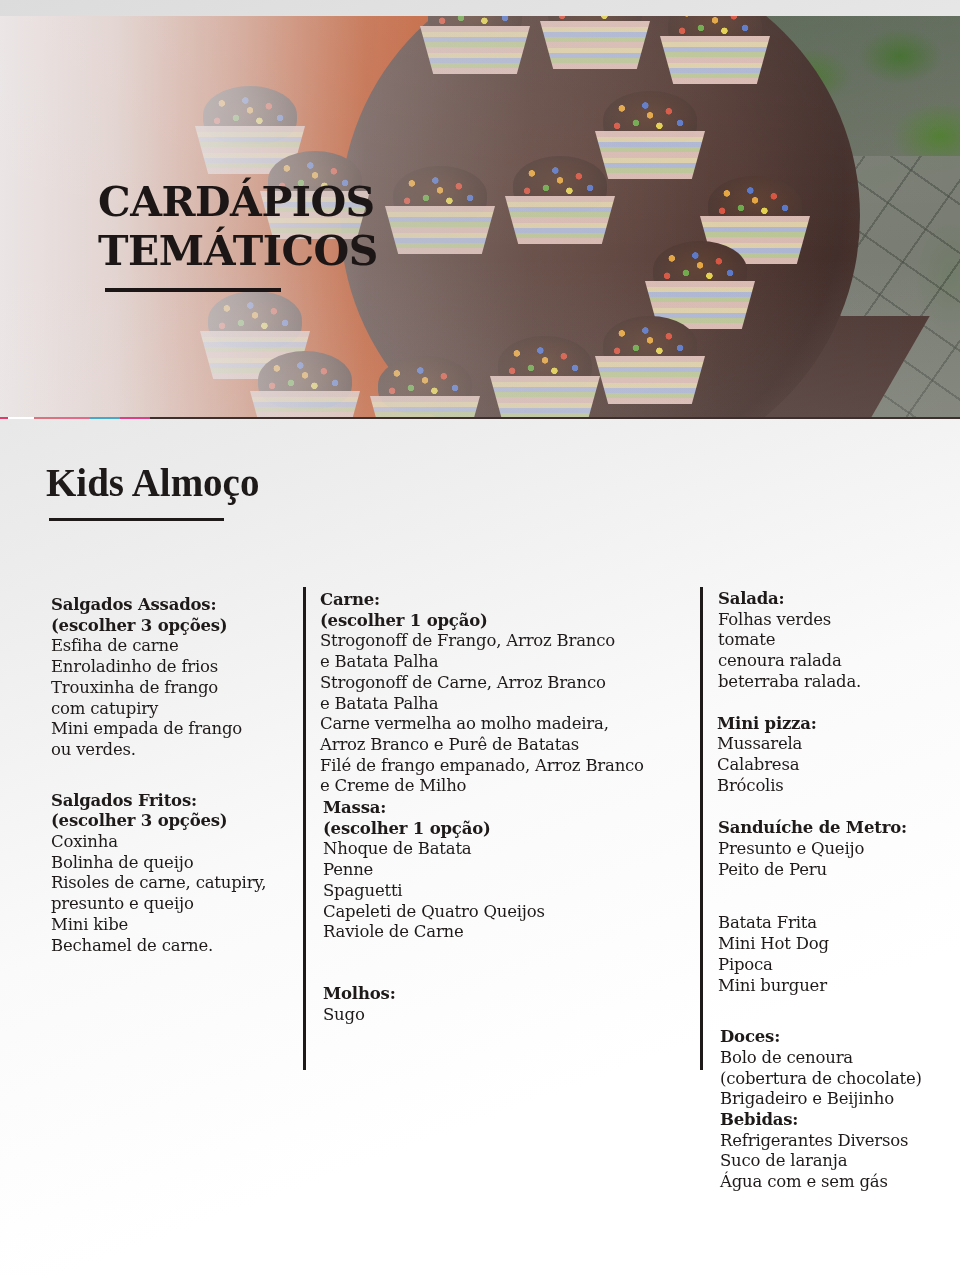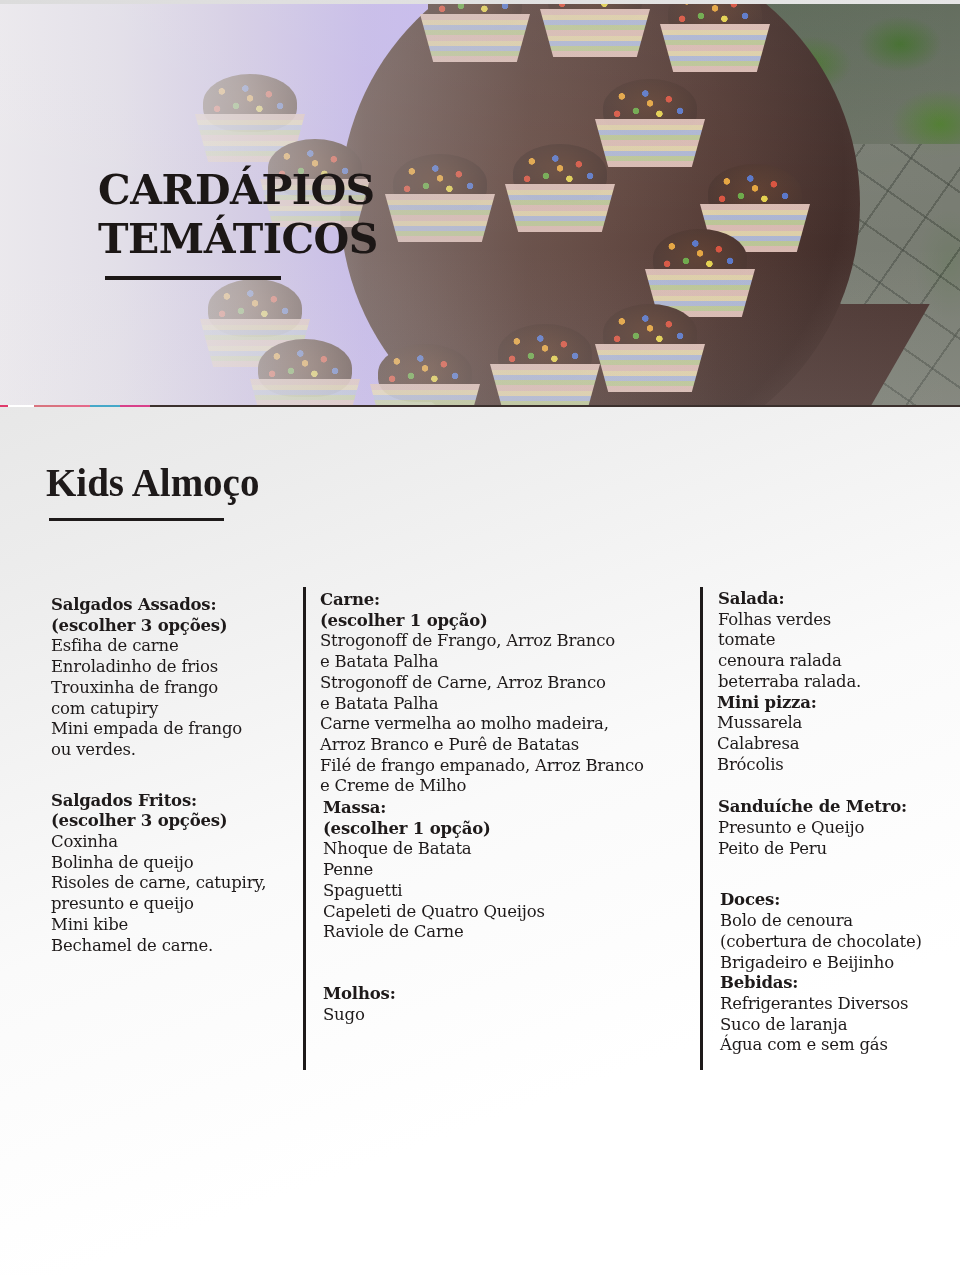--- a/index.html
+++ b/index.html
@@ -6,23 +6,23 @@
     html, body { width: 960px; height: 1275px; overflow: hidden; }
     body {
       position: relative;
       font-family: "DejaVu Serif", "Liberation Serif", serif;
       color: #1e1a1a;
       background: linear-gradient(160deg, #dcdcdc 0%, #ececec 35%, #fafafa 60%, #ffffff 80%, #ffffff 100%);
     }
 
     
     .hero {
-      position: absolute; left: 0; top: 4px; width: 960px; height: 403px;
+      position: absolute; left: 0; top: 16px; width: 960px; height: 403px;
       overflow: hidden;
-      background: #c4b5fd;
+      background: #c2410c;
     }
     .hero .layer { position: absolute; }
     .hero .stand {
       left: 340px; top: -60px; width: 520px; height: 520px;
       border-radius: 50%;
       background: radial-gradient(circle at 40% 45%, #5b3d34 0%, #4f352f 45%, #3f2a26 70%, #5a4642 100%);
     }
     .hero .plants {
       left: 720px; top: 0; width: 240px; height: 403px;
       background:
@@ -281,30 +281,36 @@
 </div>
 
 <div class="col col3">
   <div class="group">
     <span class="line head">Salada:</span>
     <span class="line">Folhas verdes</span>
     <span class="line">tomate</span>
     <span class="line">cenoura ralada</span>
     <span class="line">beterraba ralada.</span>
   </div>
-  <div class="group" style="margin-left:-1px;">
+  <div class="group" style="margin-top:21px; margin-left:-1px;">
     <span class="line head">Mini pizza:</span>
     <span class="line">Mussarela</span>
     <span class="line">Calabresa</span>
     <span class="line">Brócolis</span>
   </div>
   <div class="group" style="margin-top:22px;">
     <span class="line head">Sanduíche de Metro:</span>
     <span class="line">Presunto e Queijo</span>
     <span class="line">Peito de Peru</span>
+  </div>
+  <div class="group" style="margin-top:33px;">
+    <span class="line">Batata Frita</span>
+    <span class="line">Mini Hot Dog</span>
+    <span class="line">Pipoca</span>
+    <span class="line">Mini burguer</span>
   </div>
   <div class="group" style="margin-top:31px; margin-left:2px;">
     <span class="line head">Doces:</span>
     <span class="line">Bolo de cenoura</span>
     <span class="line">(cobertura de chocolate)</span>
     <span class="line">Brigadeiro e Beijinho</span>
   </div>
   <div class="group" style="margin-left:2px;">
     <span class="line head">Bebidas:</span>
     <span class="line">Refrigerantes Diversos</span>

